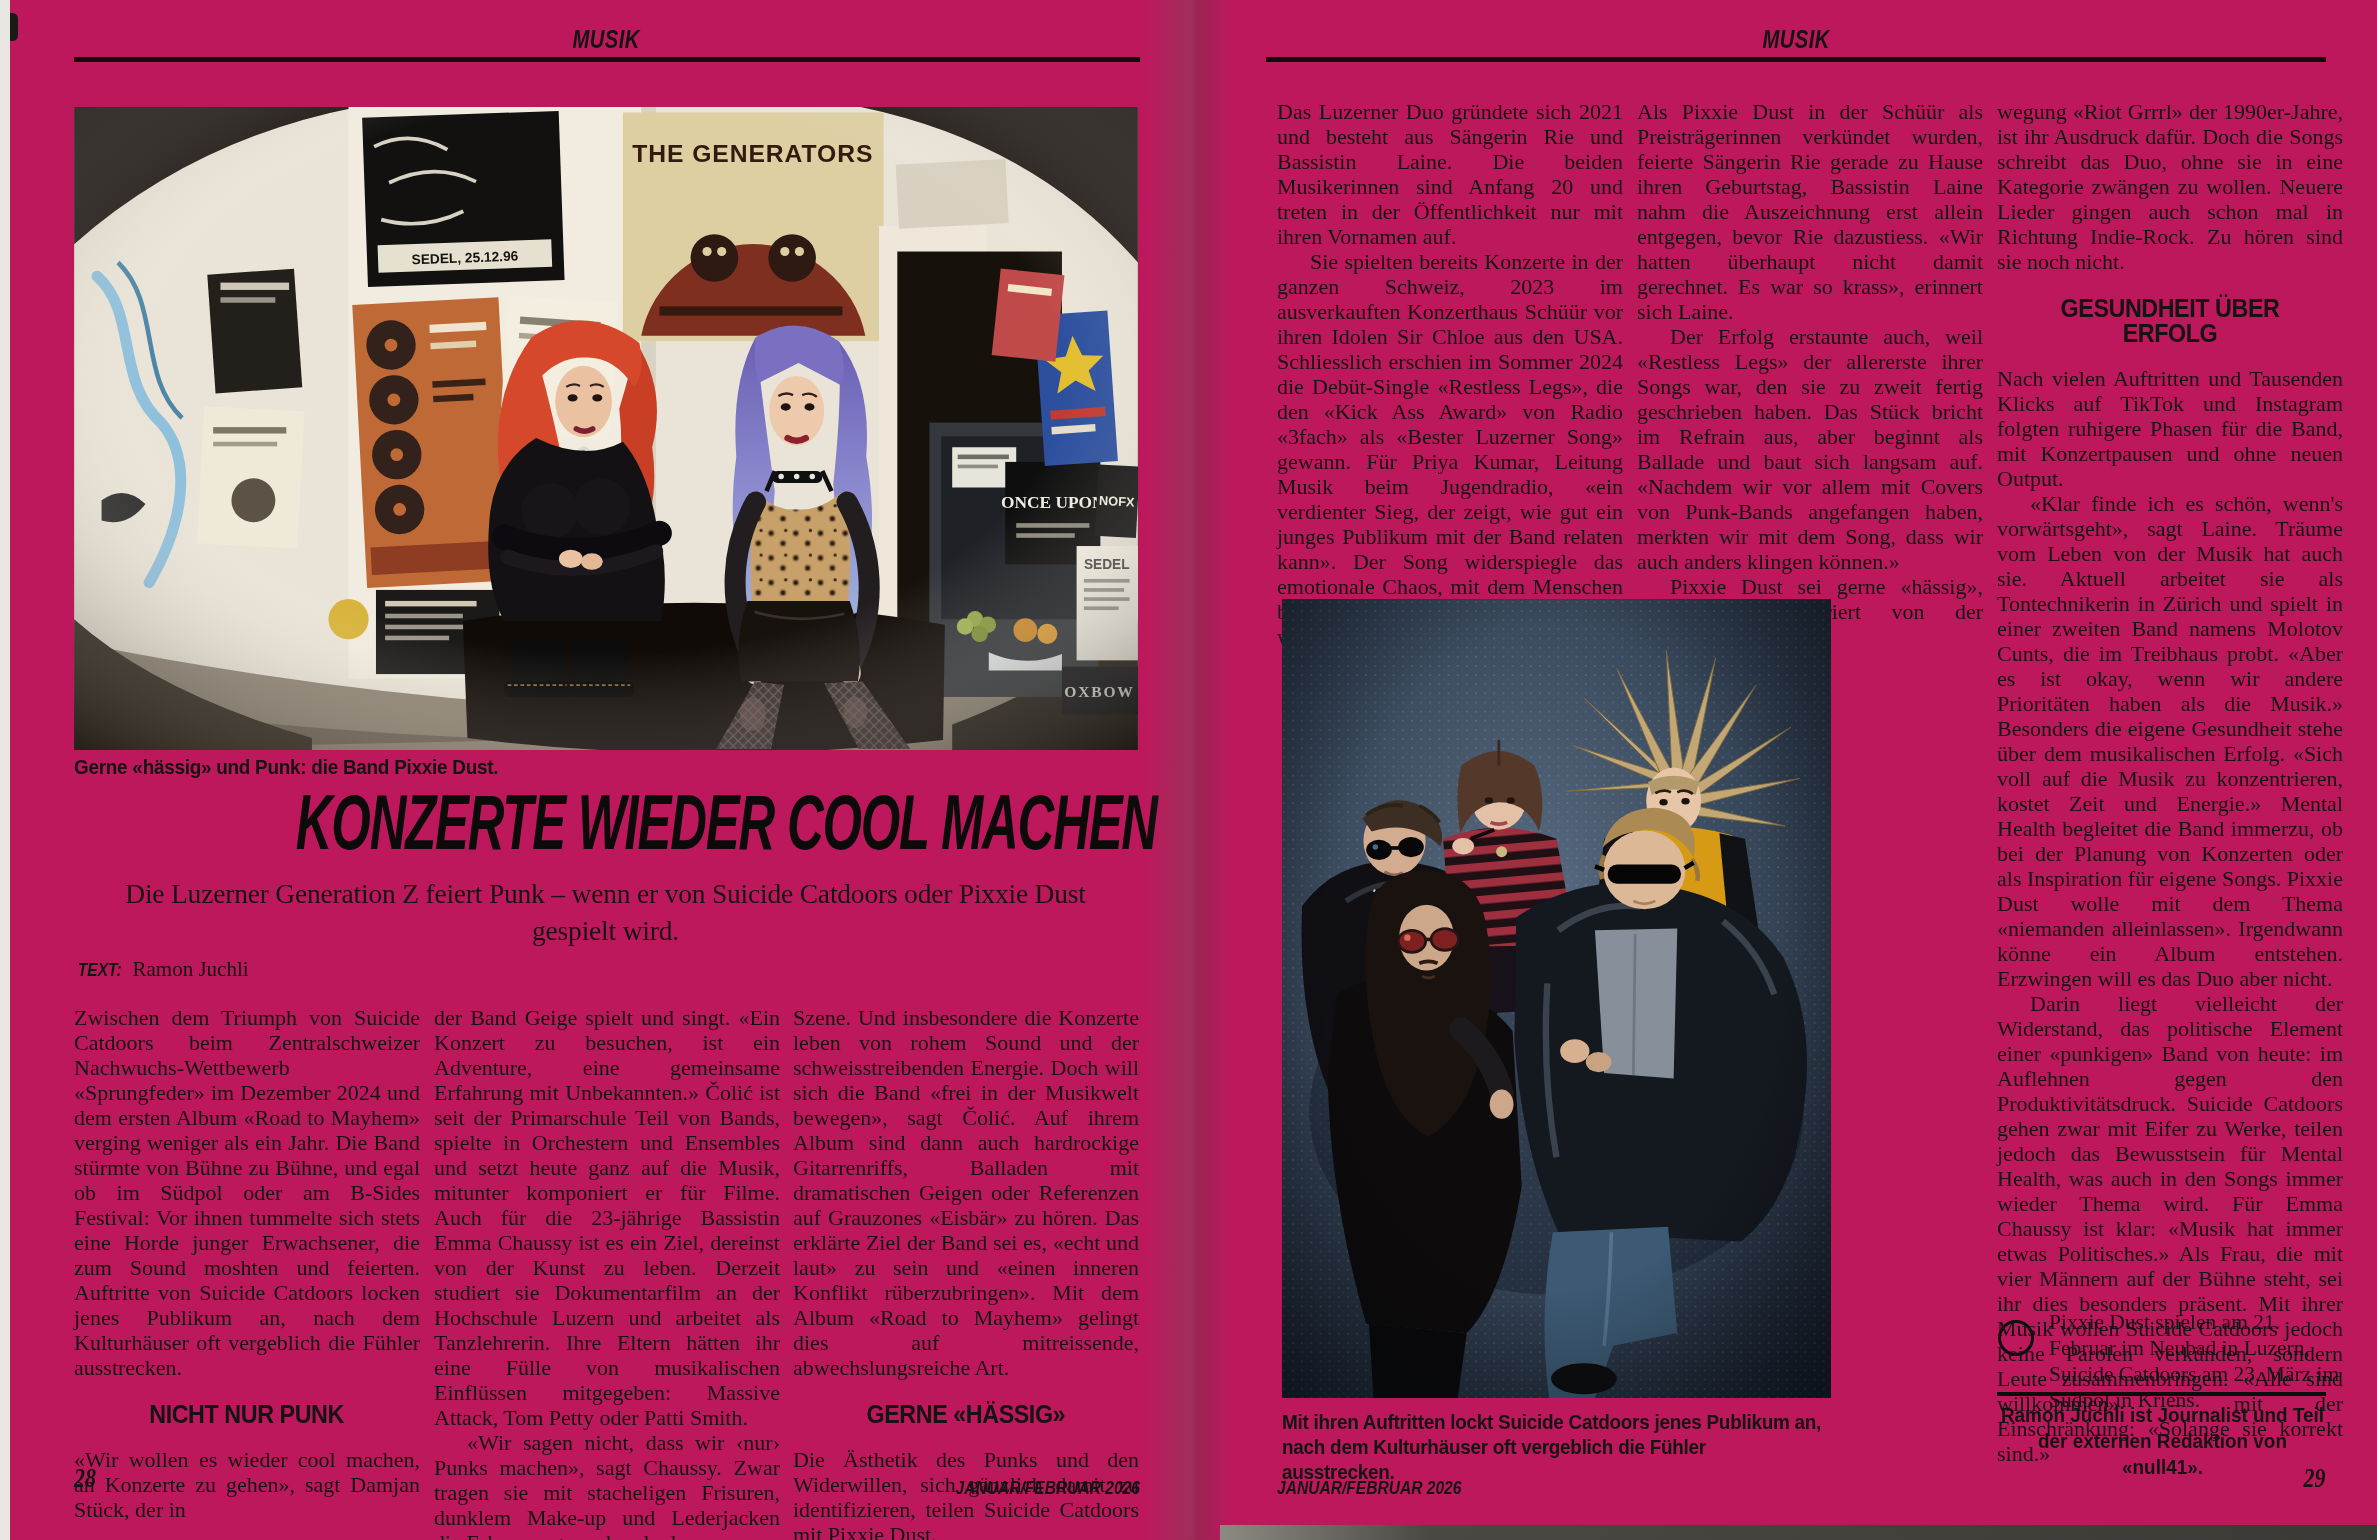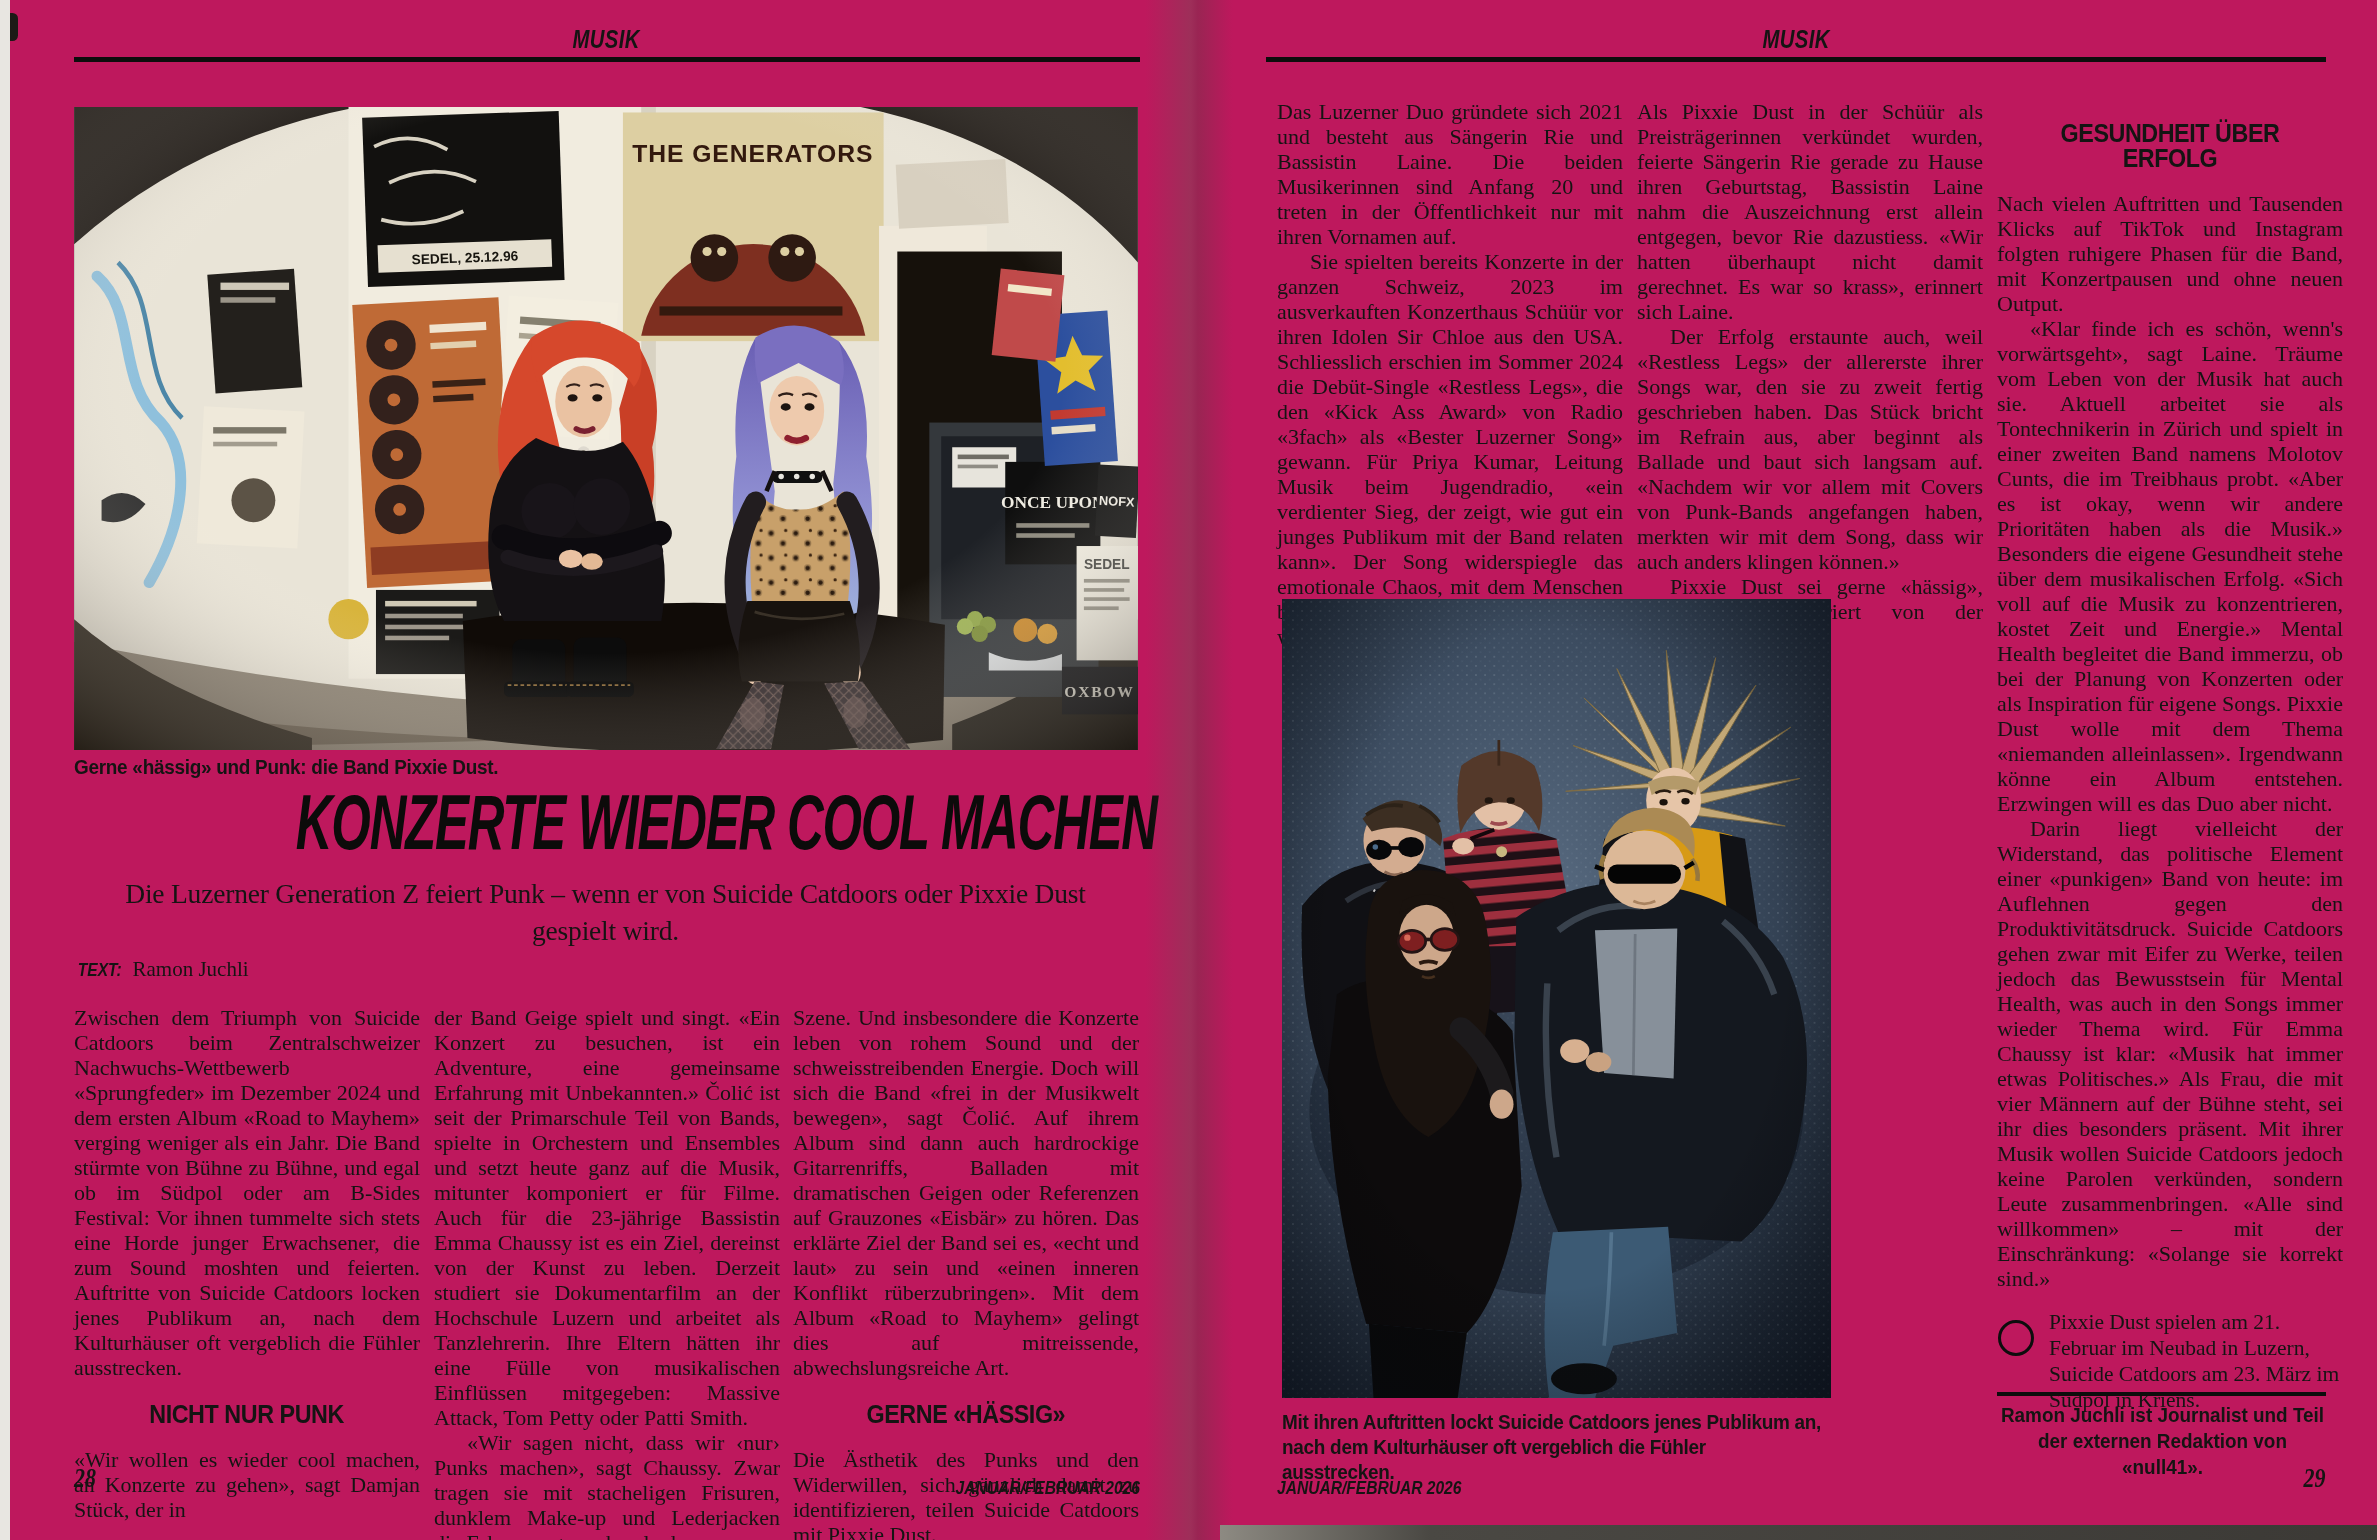--- a/index.html
+++ b/index.html
@@ -319,20 +319,21 @@
   <div class="abs bodytext" style="left:1267px;top:99px;width:346px;">
     <p>Das Luzerner Duo gründete sich 2021 und besteht aus Sängerin Rie und Bassistin Laine. Die beiden Musikerinnen sind Anfang 20 und treten in der Öffentlichkeit nur mit ihren Vornamen auf.</p>
     <p class="ind">Sie spielten bereits Konzerte in der ganzen Schweiz, 2023 im ausverkauften Konzerthaus Schüür vor ihren Idolen Sir Chloe aus den USA. Schliesslich erschien im Sommer 2024 die Debüt-Single «Restless Legs», die den «Kick Ass Award» von Radio «3fach» als «Bester Luzerner Song» gewann. Für Priya Kumar, Leitung Musik beim Jugendradio, «ein verdienter Sieg, der zeigt, wie gut ein junges Publikum mit der Band relaten kann». Der Song widerspiegle das emotionale Chaos, mit dem Menschen beim Heranwachsen konfrontiert werden.</p>
   </div>
   <div class="abs bodytext" style="left:1627px;top:99px;width:346px;">
     <p>Als Pixxie Dust in der Schüür als Preisträgerinnen verkündet wurden, feierte Sängerin Rie gerade zu Hause ihren Geburtstag, Bassistin Laine nahm die Auszeichnung erst allein entgegen, bevor Rie dazustiess. «Wir hatten überhaupt nicht damit gerechnet. Es war so krass», erinnert sich Laine.</p>
     <p class="ind">Der Erfolg erstaunte auch, weil «Restless Legs» der allererste ihrer Songs war, den sie zu zweit fertig geschrieben haben. Das Stück bricht im Refrain aus, aber beginnt als Ballade und baut sich langsam auf. «Nachdem wir vor allem mit Covers von Punk-Bands angefangen haben, merkten wir mit dem Song, dass wir auch anders klingen können.»</p>
     <p class="ind">Pixxie Dust sei gerne «hässig», und Punk, inspiriert von der feministischen Be-</p>
   </div>
   <div class="abs bodytext" style="left:1987px;top:99px;width:346px;">
+    <p>wegung «Riot Grrrl» der 1990er-Jahre, ist ihr Ausdruck dafür. Doch die Songs schreibt das Duo, ohne sie in eine Kategorie zwängen zu wollen. Neuere Lieder gingen auch schon mal in Richtung Indie-Rock. Zu hören sind sie noch nicht.</p>
     <div class="subhead">
       <span>GESUNDHEIT ÜBER ERFOLG</span>
     </div>
     <p>Nach vielen Auftritten und Tausenden Klicks auf TikTok und Instagram folgten ruhigere Phasen für die Band, mit Konzertpausen und ohne neuen Output.</p>
     <p class="ind">«Klar finde ich es schön, wenn's vorwärtsgeht», sagt Laine. Träume vom Leben von der Musik hat auch sie. Aktuell arbeitet sie als Tontechnikerin in Zürich und spielt in einer zweiten Band namens Molotov Cunts, die im Treibhaus probt. «Aber es ist okay, wenn wir andere Prioritäten haben als die Musik.» Besonders die eigene Gesundheit stehe über dem musikalischen Erfolg. «Sich voll auf die Musik zu konzentrieren, kostet Zeit und Energie.» Mental Health begleitet die Band immerzu, ob bei der Planung von Konzerten oder als Inspiration für eigene Songs. Pixxie Dust wolle mit dem Thema «niemanden alleinlassen». Irgendwann könne ein Album entstehen. Erzwingen will es das Duo aber nicht.</p>
     <p class="ind">Darin liegt vielleicht der Widerstand, das politische Element einer «punkigen» Band von heute: im Auflehnen gegen den Produktivitätsdruck. Suicide Catdoors gehen zwar mit Eifer zu Werke, teilen jedoch das Bewusstsein für Mental Health, was auch in den Songs immer wieder Thema wird. Für Emma Chaussy ist klar: «Musik hat immer etwas Politisches.» Als Frau, die mit vier Männern auf der Bühne steht, sei ihr dies besonders präsent. Mit ihrer Musik wollen Suicide Catdoors jedoch keine Parolen verkünden, sondern Leute zusammenbringen. «Alle sind willkommen» – mit der Einschränkung: «Solange sie korrekt sind.»</p>
   </div>
 
   <div class="abs photo" style="left:1272px;top:599px;width:549px;height:799px;">
     <svg width="549" height="799" viewBox="0 0 600 873">

